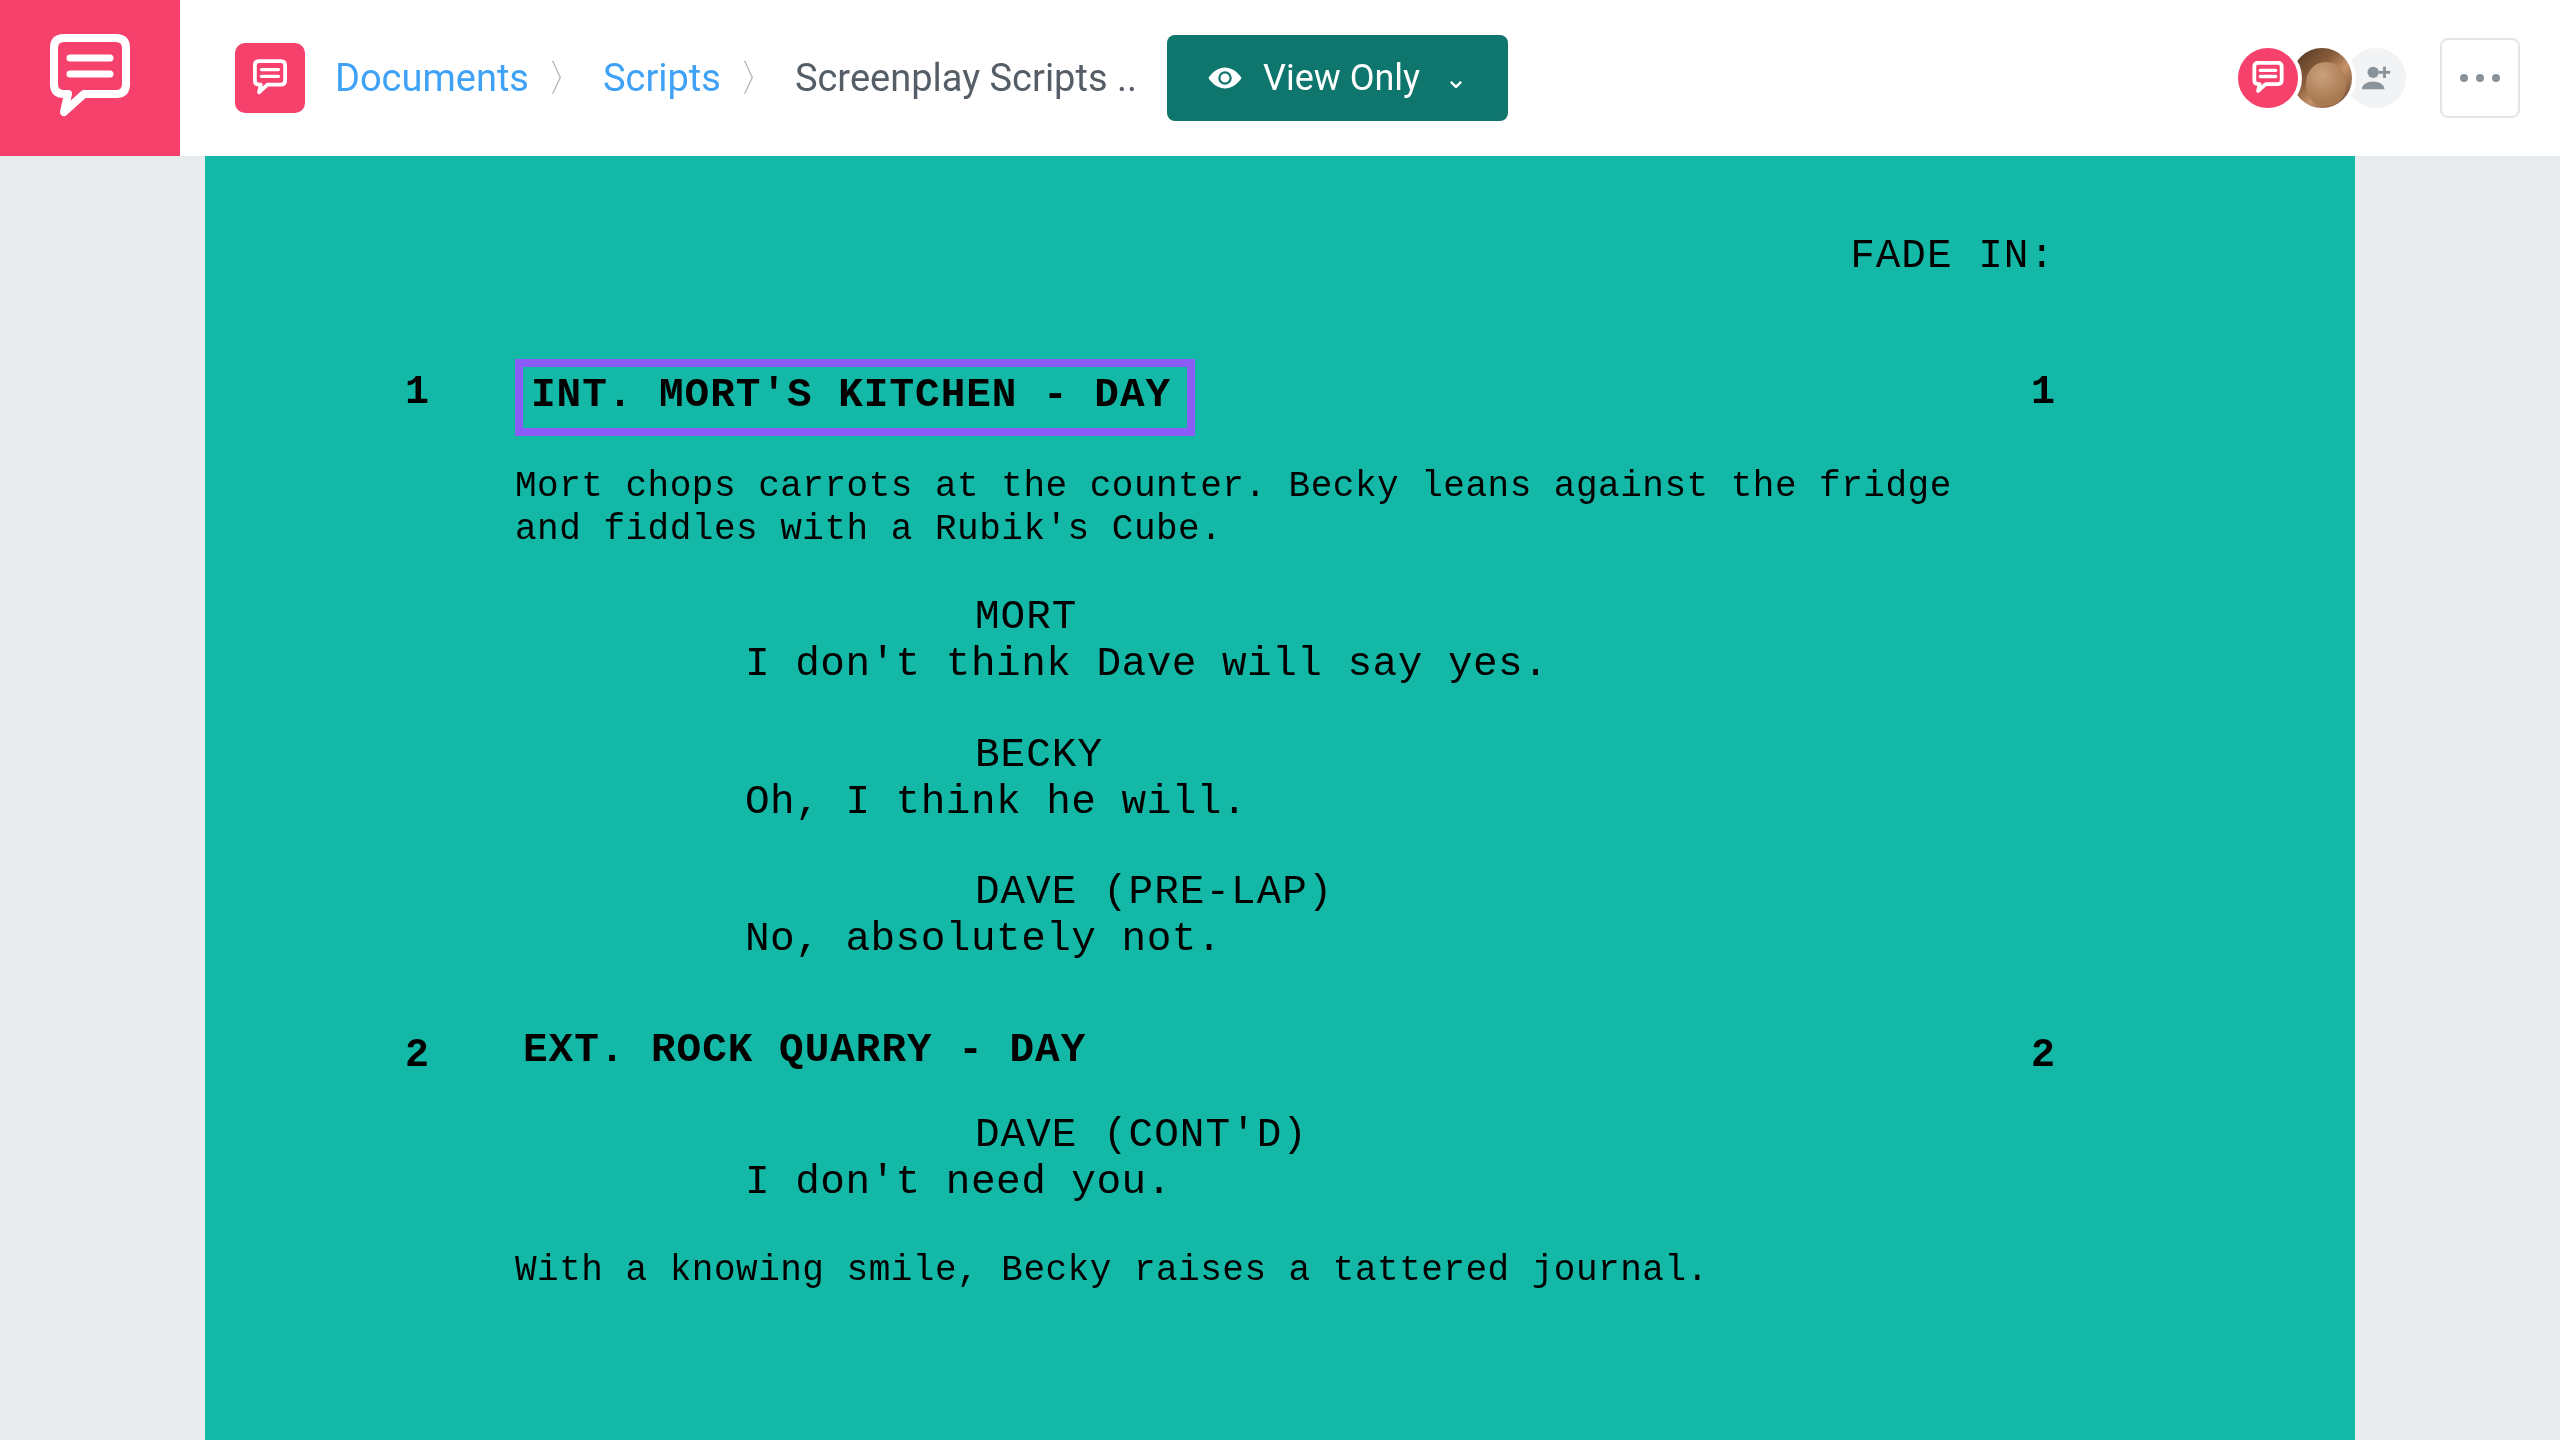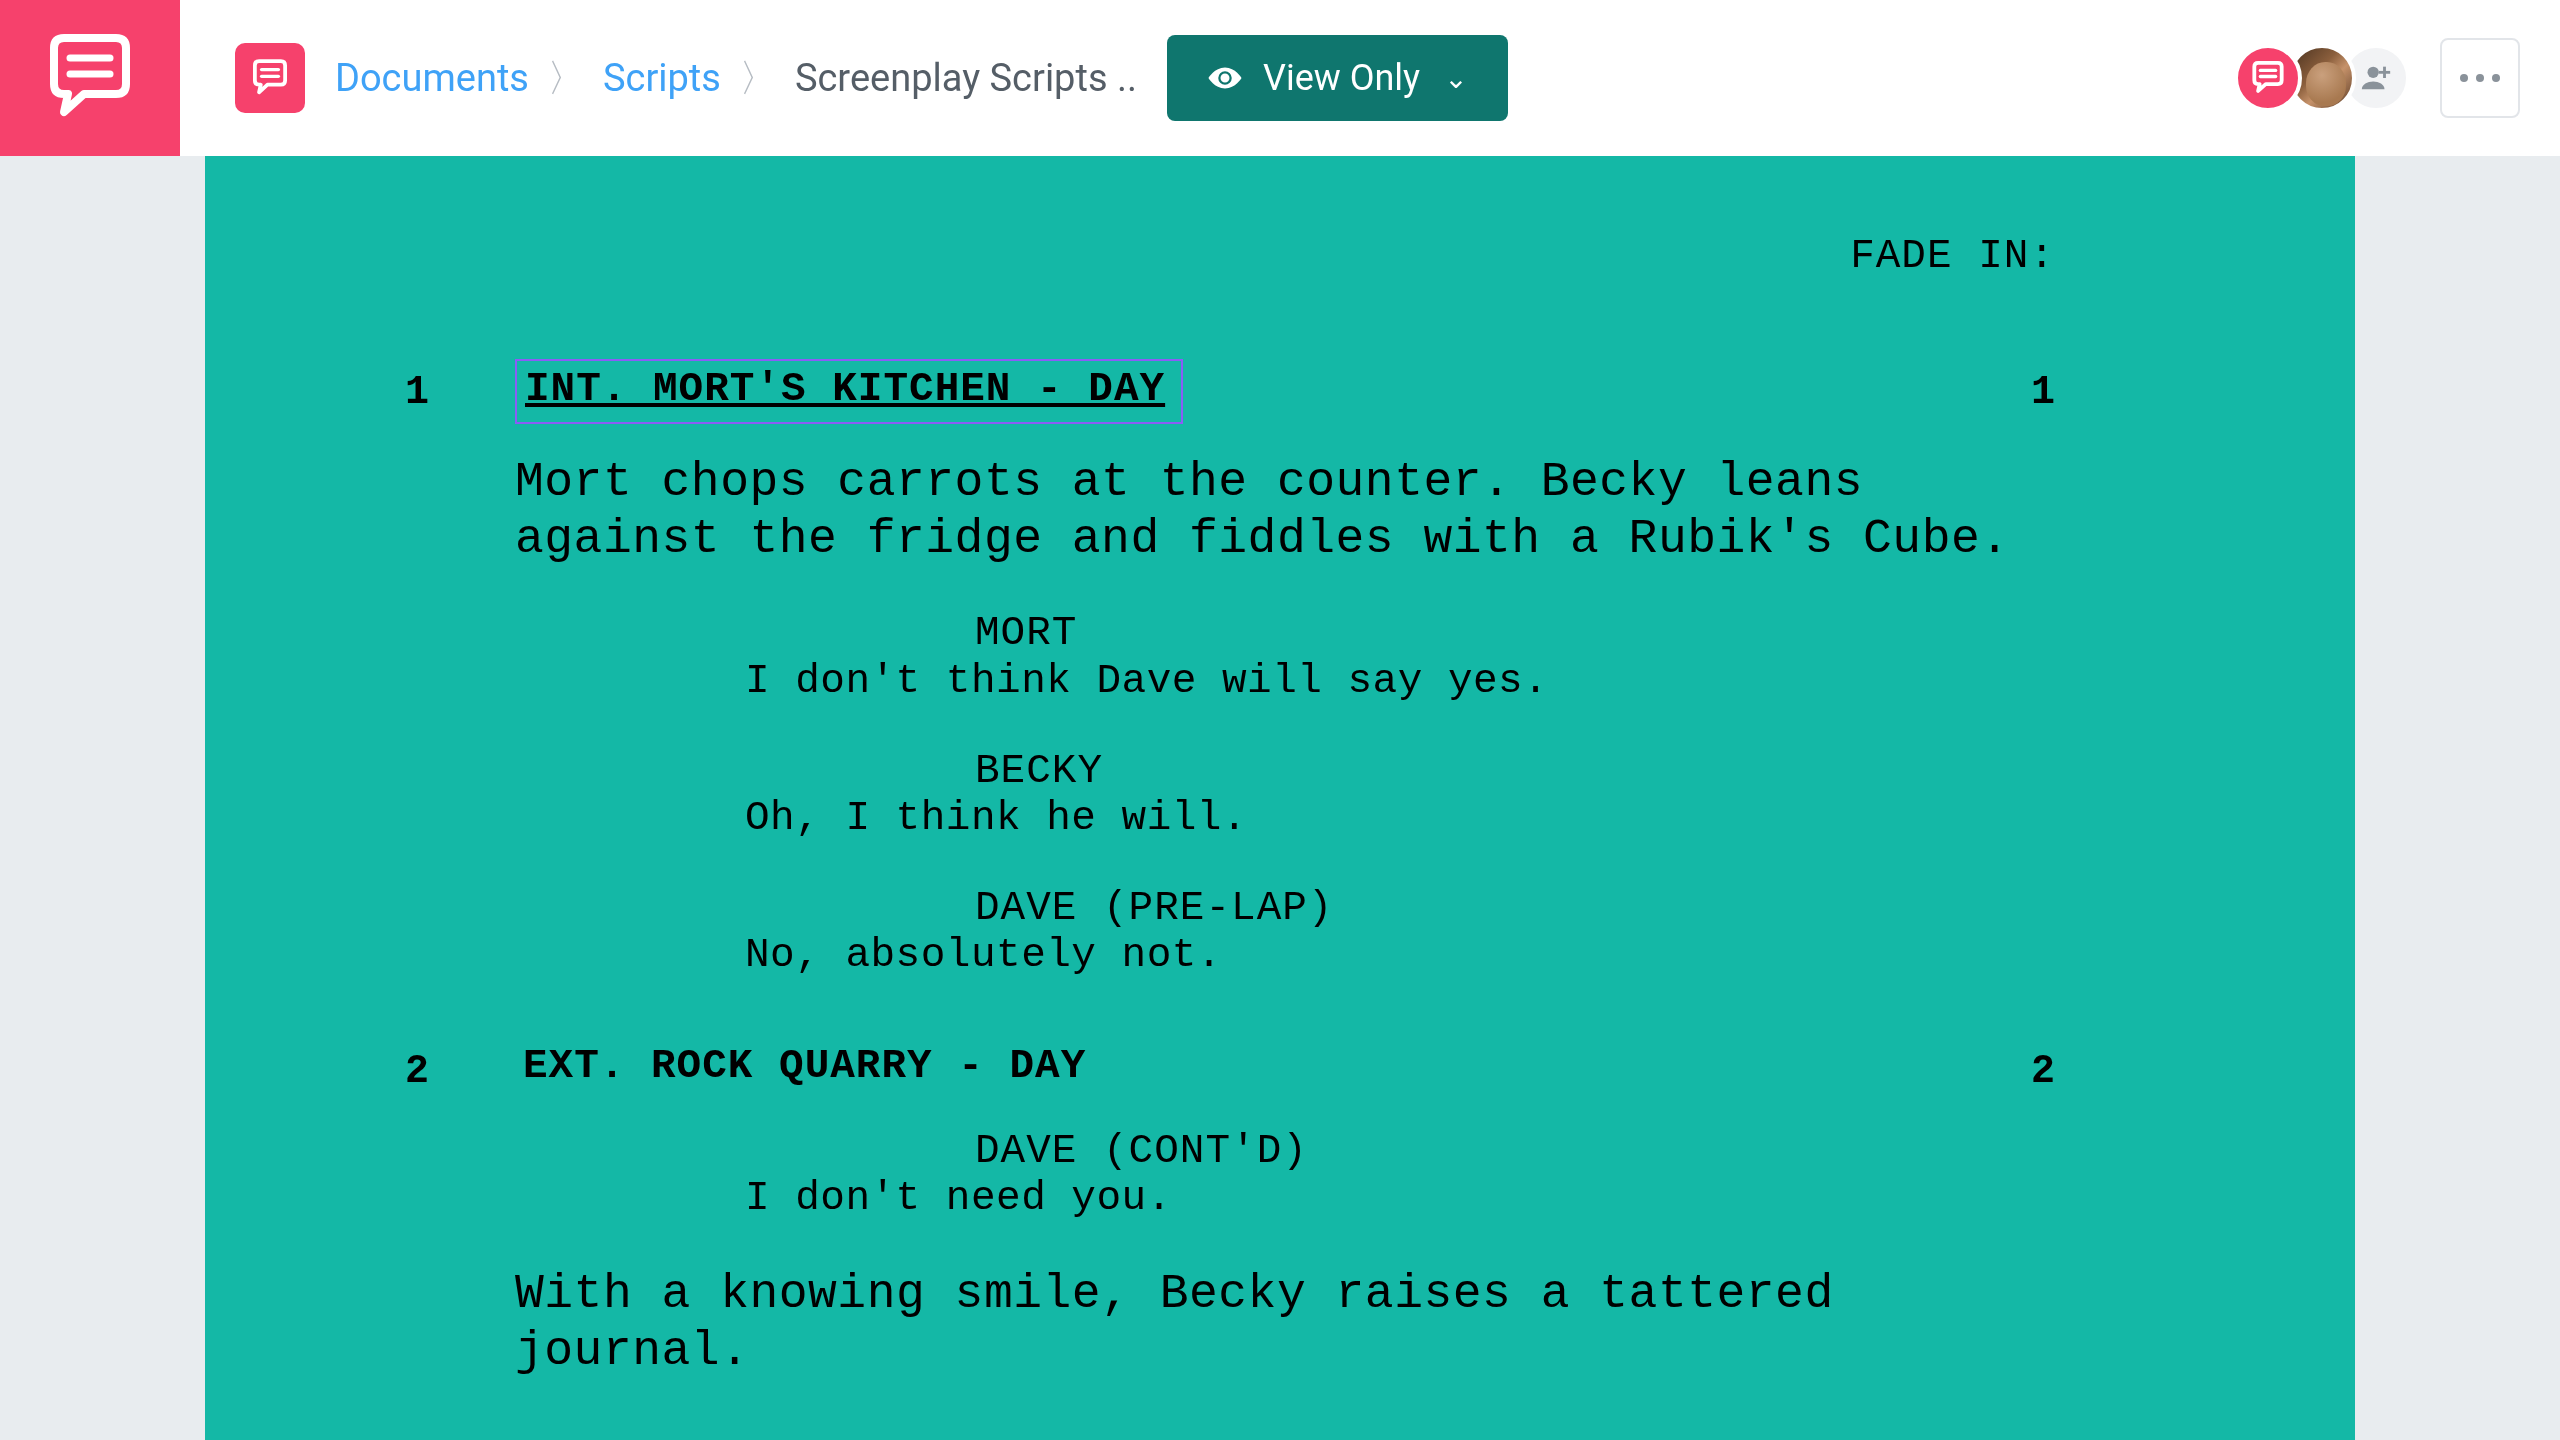--- a/index.html
+++ b/index.html
@@ -146,34 +146,33 @@
     font-size: 40px;
     padding-top: 12px;
   }
   .scene-heading {
     font-weight: bold;
     font-size: 41px;
     padding: 6px 16px 10px 8px;
     letter-spacing: 1px;
   }
   .scene-heading.highlighted {
-    border: 2px solid #8b5cf6;
-    text-decoration: underline;
+    border: 8px solid #8b5cf6;
   }
   .scene-num-right {
     margin-left: auto;
     font-weight: bold;
     font-size: 40px;
     padding-right: 100px;
     padding-top: 12px;
   }
   .action {
     margin-left: 110px;
     margin-right: 140px;
-    font-size: 48px;
+    font-size: 36px;
     line-height: 1.18;
     margin-bottom: 44px;
     letter-spacing: 0.5px;
   }
   .char {
     text-align: left;
     margin-left: 570px;
     font-size: 41px;
     letter-spacing: 1px;
   }

